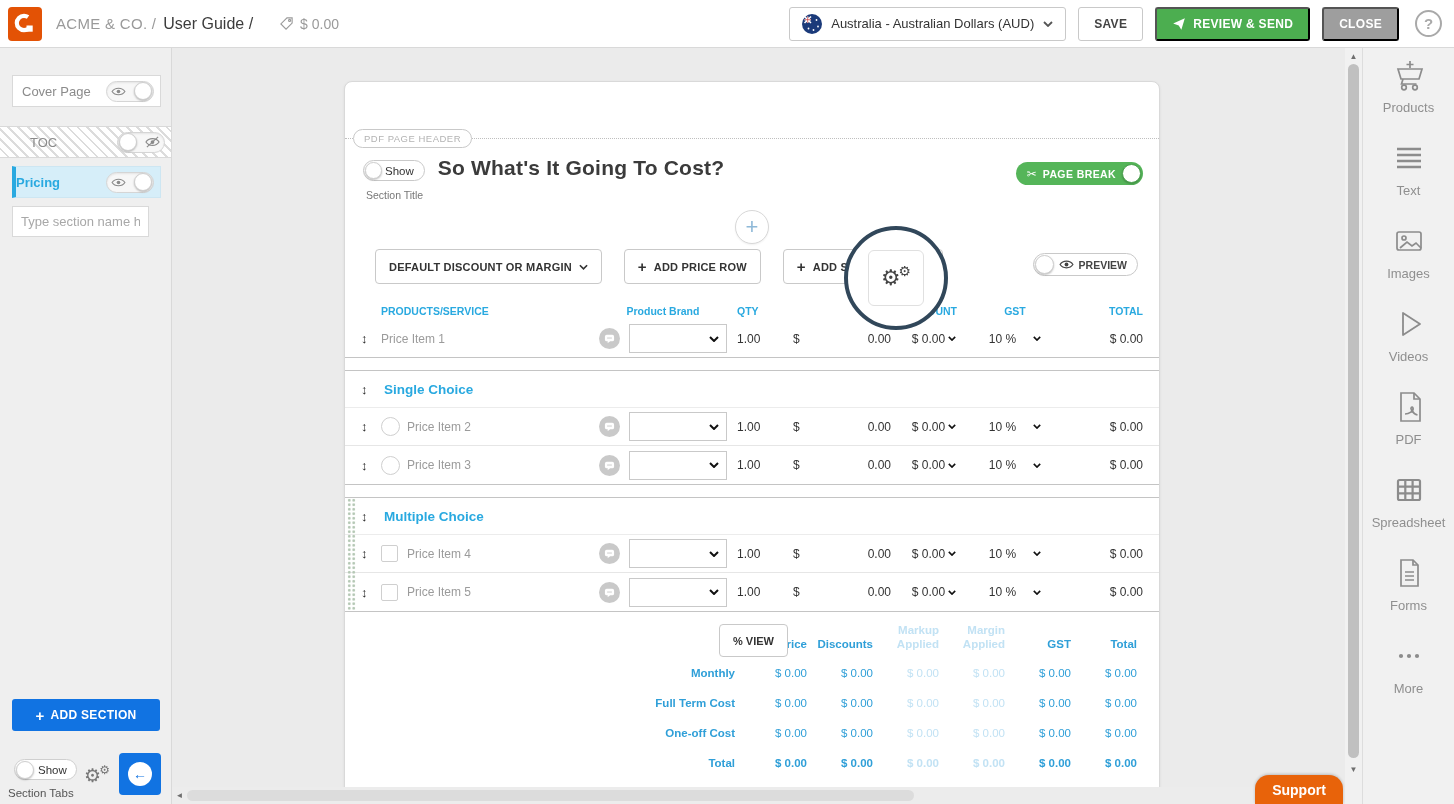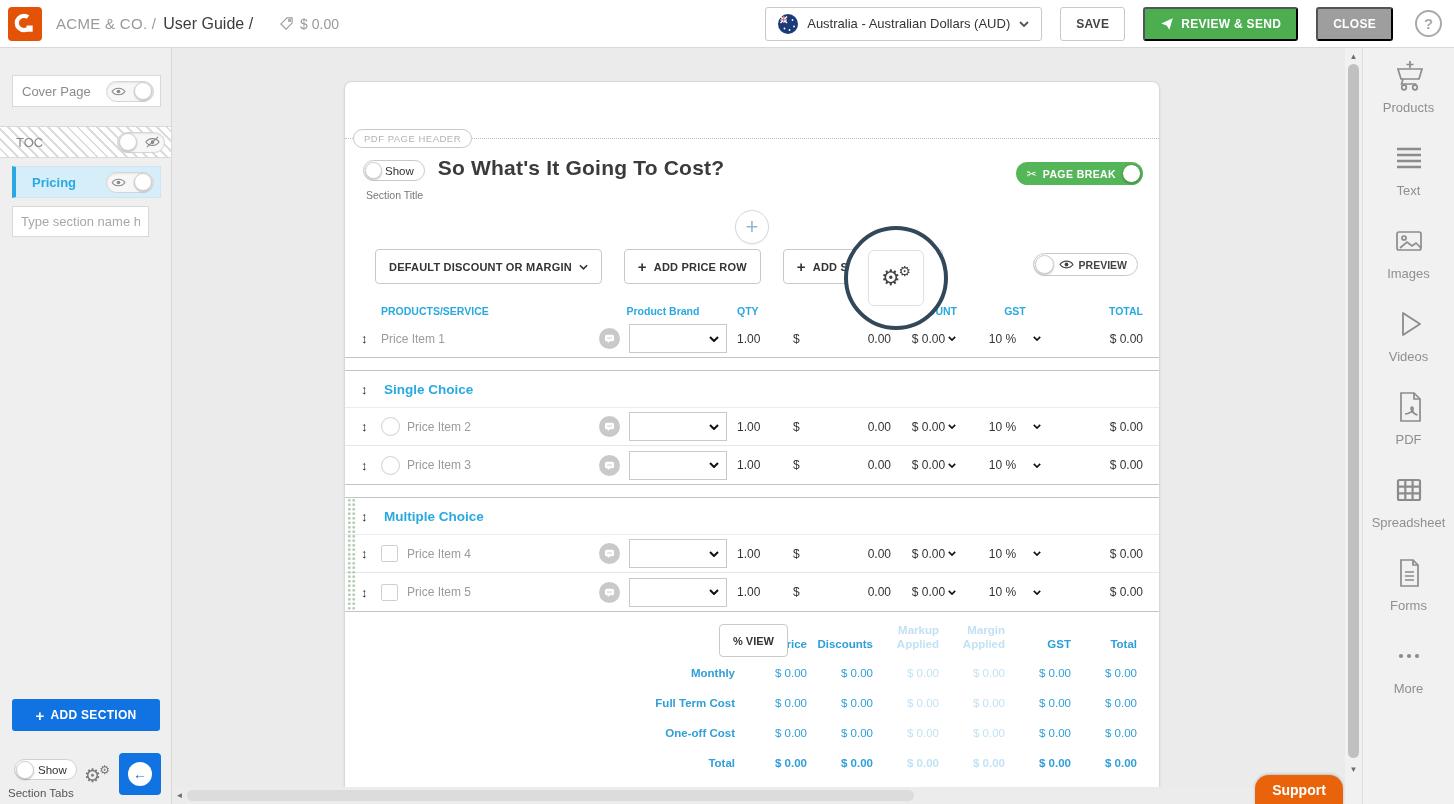--- a/index.html
+++ b/index.html
@@ -5,34 +5,34 @@
   * { margin:0; padding:0; box-sizing:border-box; }
   html,body { width:1454px; height:804px; overflow:hidden; font-family:"Liberation Sans", sans-serif; background:#ebebeb; }
   .screen { position:relative; width:1454px; height:804px; }
 
   
   .topbar { position:absolute; top:0; left:0; right:0; height:48px; background:#fff; border-bottom:1px solid #d9d9d9; display:flex; align-items:center; z-index:30; }
   .logo { width:34px; height:34px; margin-left:8px; background:#e35205; border-radius:4px; display:flex; align-items:center; justify-content:center; }
   .brand { margin-left:14px; font-size:15px; color:#9a9a9a; letter-spacing:.3px; }
   .doctitle { margin-left:7px; font-size:16px; color:#3c3c3c; }
   .tagwrap { margin-left:26px; display:flex; align-items:center; gap:6px; color:#9a9a9a; font-size:14px; }
-  .top-right { margin-left:auto; display:flex; align-items:center; gap:18px; margin-right:12px; }
+  .top-right { margin-left:auto; display:flex; align-items:center; gap:12px; margin-right:12px; }
   .currency { height:34px; border:1px solid #c9c9c9; border-radius:3px; background:#fff; display:flex; align-items:center; gap:9px; padding:0 12px; font-size:13px; color:#333; }
   .btn { height:34px; border-radius:3px; display:flex; align-items:center; gap:7px; padding:0 15px; font-size:12px; font-weight:bold; letter-spacing:.3px; cursor:default; }
   .btn-save { background:#fff; border:1px solid #c9c9c9; color:#444; }
   .btn-send { background:#4cae50; color:#fff; }
   .btn-close { background:#9e9e9e; color:#fff; }
   .help { width:27px; height:27px; border:2px solid #a9a9a9; border-radius:50%; color:#a9a9a9; font-weight:bold; font-size:15px; display:flex; align-items:center; justify-content:center; margin-left:4px; }
 
   
   .lsidebar { position:absolute; top:48px; left:0; bottom:0; width:172px; background:#efefef; border-right:1px solid #d9d9d9; z-index:20; }
   .sec-item { position:relative; margin:0 10px 8px 12px; height:32px; background:#fff; border:1px solid #d9d9d9; display:flex; align-items:center; justify-content:space-between; padding:0 6px 0 9px; font-size:13px; color:#8b8b8b; }
   .sec-item:first-child { margin-top:27px; }
-  .sec-item.hiddenbg { background:repeating-linear-gradient(45deg,#fff 0 5px,#dcdcdc 5px 7px); margin-left:0; margin-right:0; padding-left:16px; border-left:none; border-right:none;margin-top:19px; }
-  .sec-item.active { background:#d6eef9; border-color:#cde6f2; border-left:4px solid #29a9e0; color:#29a9e0; font-weight:bold; padding-left:16px; }
+  .sec-item.hiddenbg { background:repeating-linear-gradient(45deg,#fff 0 5px,#dcdcdc 5px 7px); margin-left:0; margin-right:0; padding-left:30px; border-left:none; border-right:none;margin-top:19px; }
+  .sec-item.active { background:#d6eef9; border-color:#cde6f2; border-left:4px solid #29a9e0; color:#29a9e0; font-weight:bold; padding-left:0; }
   .vis-toggle { width:48px; height:21px; background:#f7f7f7; border:1px solid #d5d5d5; border-radius:11px; display:flex; align-items:center; justify-content:space-between; padding:0 1px; box-shadow:inset 0 1px 2px rgba(0,0,0,.08); }
   .knob { width:18px; height:18px; background:#fff; border:1px solid #cfcfcf; border-radius:50%; box-shadow:0 1px 2px rgba(0,0,0,.25); }
   .vis-toggle .eyebox { padding:0 3px; display:flex; }
   .name-input { margin:0 10px 0 12px; width:137px; height:31px; background:#fff; border:1px solid #d9d9d9; font-size:13px; color:#a8a8a8; padding:0 8px; font-family:"Liberation Sans",sans-serif; }
   .name-input::placeholder { color:#a8a8a8; }
   .add-section { position:absolute; left:12px; bottom:73px; width:148px; height:32px; background:#1173e2; color:#fff; border:none; border-radius:3px; font-weight:bold; font-size:12px; letter-spacing:.3px; display:flex; align-items:center; justify-content:center; gap:6px; font-family:"Liberation Sans",sans-serif; }
   .tabs-show { position:absolute; left:14px; bottom:24px; height:21px; background:#fff; border:1px solid #cfcfcf; border-radius:11px; display:flex; align-items:center; padding:1px; gap:4px; }
   .tabs-show .lbl { font-size:11.5px; color:#333; padding-right:8px; }
   .tabs-caption { position:absolute; left:8px; bottom:5px; font-size:11.5px; color:#555; }
   .gears { position:relative; display:inline-block; width:26px; height:24px; }

